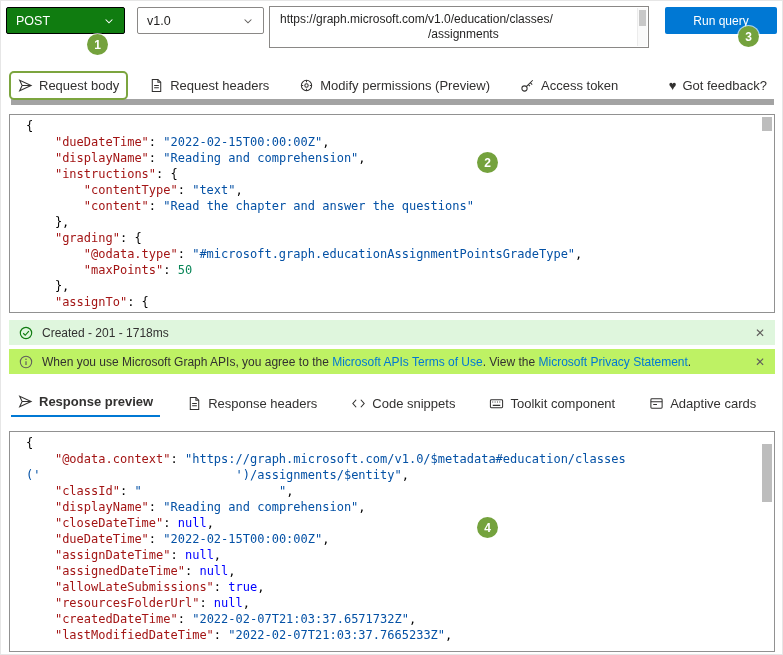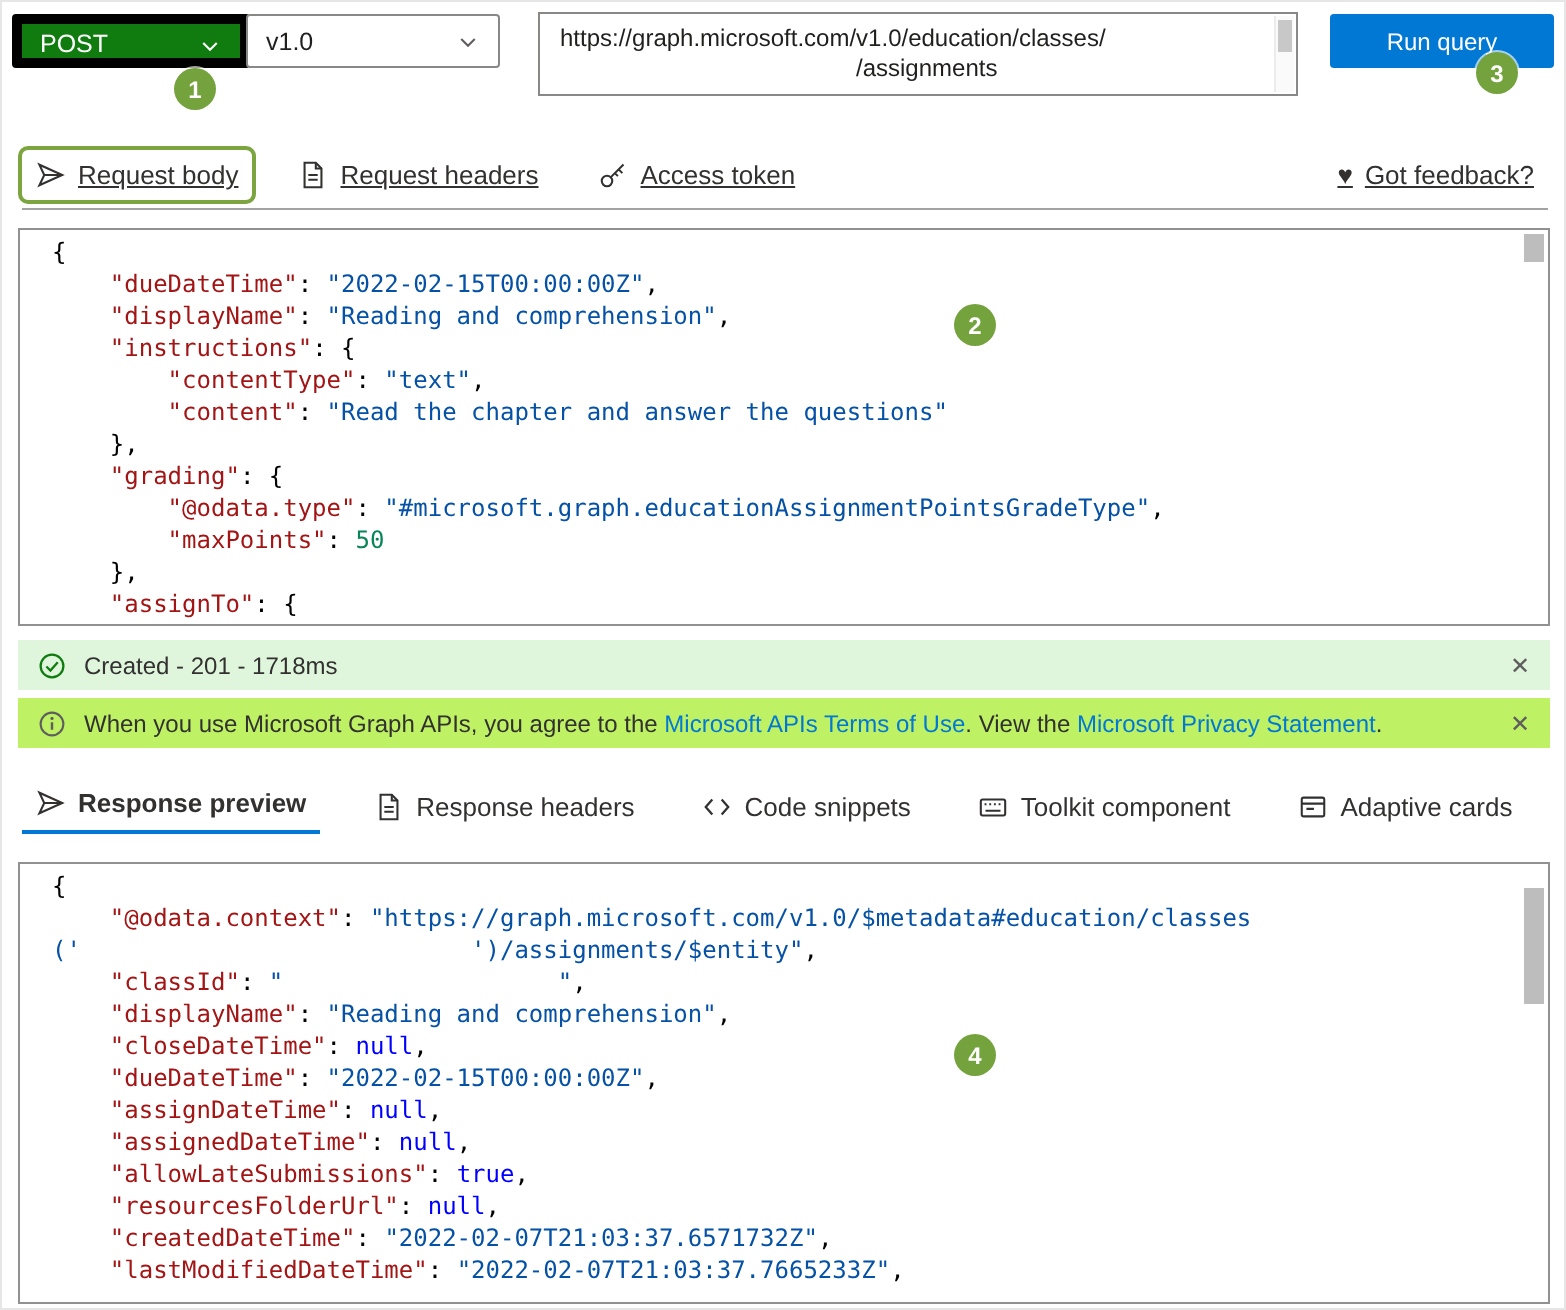--- a/index.html
+++ b/index.html
@@ -10,26 +10,26 @@
     color:#252423;
     overflow:hidden;
     position:relative;
   }
   .app { position:absolute; inset:0; background:#fff; border:1px solid #e6e6e6; }
 
   
   .method-btn {
     position:absolute; left:5px; top:6px; width:119px; height:27px;
     background:var(--method-green,#107C10); color:#fff;
-    border:5px solid #000000; border-radius:2px;
-    display:flex; align-items:flex-end; justify-content:space-between;
+    border:1px solid #000000; border-radius:2px;
+    display:flex; align-items:center; justify-content:space-between;
     padding:0 9px; font-size:12.5px; font-family:inherit; cursor:pointer;
   }
   .version-select {
-    position:absolute; left:122px; top:6px; width:127px; height:27px;
+    position:absolute; left:136px; top:6px; width:127px; height:27px;
     border:1px solid #8a8886; border-radius:2px; background:#fff;
     display:flex; align-items:center; justify-content:space-between;
     padding:0 9px; font-size:12.5px; color:#201f1e; cursor:pointer;
   }
   .version-select .chev, .method-btn .chev { display:flex; }
   .version-select .chev { color:#605e5c; }
   .url-box {
     position:absolute; left:268px; top:5px; width:380px; height:42px;
     border:1px solid #8a8886; background:#fff; font-size:12px; color:#201f1e;
     padding:5px 18px 0 10px; line-height:15px; cursor:text; overflow:hidden;
@@ -50,21 +50,21 @@
     font-size:12px; font-weight:bold; display:flex; align-items:center; justify-content:center;
     z-index:6; box-shadow:0 0 0 1px rgba(255,255,255,.65);
   }
   .badge-1 { left:86px;  top:33px; }
   .badge-2 { left:476px; top:151px; }
   .badge-3 { left:737px; top:25px; }
   .badge-4 { left:476px; top:516px; }
 
   
   .tabs { position:absolute; left:10px; right:8px; display:flex; align-items:center; font-size:13px; color:#323130; }
-  .request-tabs  { top:70px;  height:34px; gap:16px; border-bottom:1px solid #a3a3a3;text-decoration:underline; }
+  .request-tabs  { top:70px;  height:34px; gap:16px; border-bottom:6px solid #a3a3a3; }
   .response-tabs { top:386px; height:32px; gap:20px; }
   .tab { display:flex; align-items:center; gap:6px; padding:5px 7px; cursor:pointer; white-space:nowrap; }
   .tab .ticon { display:flex; color:#323130; }
   .tab.highlight { outline:2px solid #7CA53F; border-radius:3px; }
   .tab-feedback { margin-left:auto; }
   .tab.active-blue { border-bottom:2px solid var(--run-blue,#0078D4); font-weight:700; padding-bottom:6px; }
 
   
   .editor {
     position:absolute; left:8px; width:766px; background:#fff;
@@ -145,20 +145,30 @@
       <span>Request body</span>
     </div>
     <div class="tab">
       <span class="ticon">
         <svg width="15" height="15" viewBox="0 0 16 16">
             <path d="M3.5 1.5 h6 L12.5 4.5 v10 h-9 Z" fill="none" stroke="currentColor" stroke-width="1.1"></path>
             <path d="M9.5 1.5 V4.5 H12.5 M5.5 8 h5 M5.5 10.5 h5" fill="none" stroke="currentColor" stroke-width="1.1"></path>
           </svg>
       </span>
       <span>Request headers</span>
+    </div>
+    <div class="tab">
+      <span class="ticon">
+        <svg width="15" height="15" viewBox="0 0 16 16">
+            <circle cx="8" cy="8" r="5.5" fill="none" stroke="currentColor" stroke-width="1.1"></circle>
+            <circle cx="8" cy="8" r="1.8" fill="none" stroke="currentColor" stroke-width="1.1"></circle>
+            <path d="M8 2.5 V4.5 M8 11.5 V13.5 M2.5 8 H4.5 M11.5 8 H13.5" stroke="currentColor" stroke-width="1.1"></path>
+          </svg>
+      </span>
+      <span>Modify permissions (Preview)</span>
     </div>
     <div class="tab">
       <span class="ticon">
         <svg width="15" height="15" viewBox="0 0 16 16">
             <circle cx="4.8" cy="11.2" r="2.8" fill="none" stroke="currentColor" stroke-width="1.1"></circle>
             <path d="M7 9 L13.6 2.4 M11 5 l2 2 M9 7 l1.6 1.6" fill="none" stroke="currentColor" stroke-width="1.1"></path>
           </svg>
       </span>
       <span>Access token</span>
     </div>

